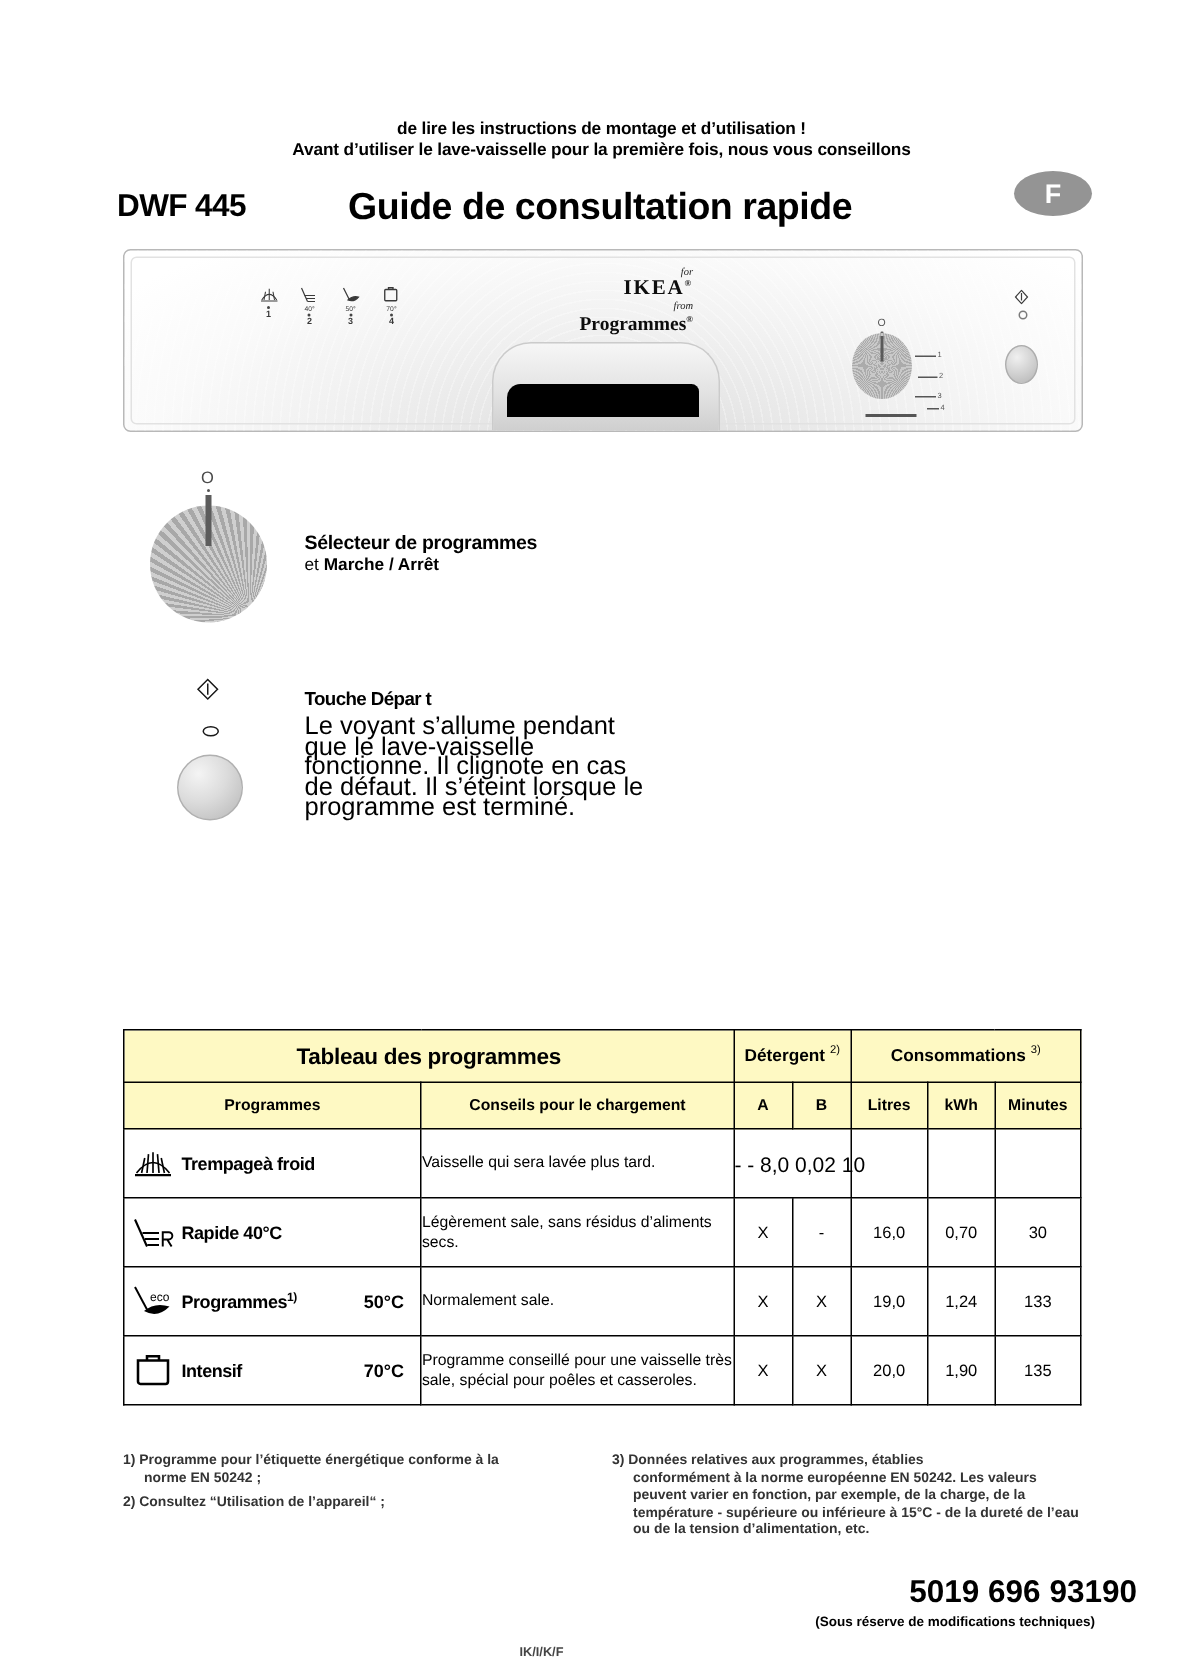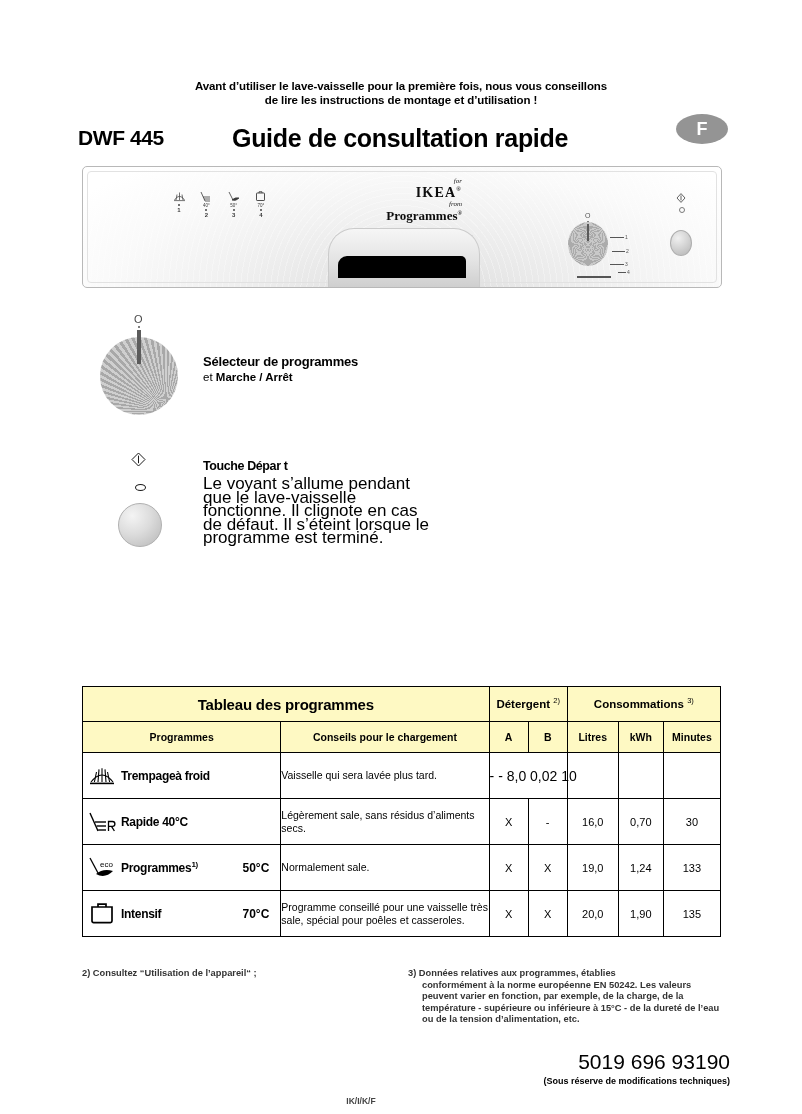--- a/index.html
+++ b/index.html
@@ -399,22 +399,23 @@
   }
   .fn-ind { padding-left: 14px; }
   .fn-block { margin-bottom: 5px; }
 
   .partnum {
     position: absolute;
     left: 0; top: 1050px;
     width: 730px;
     text-align: right;
     font-size: 21px;
-    font-weight: normal;
+    font-weight: bold;
     letter-spacing: 0px;
+    padding-left: 28px;
   }
   .partsub {
     position: absolute;
     left: 0; top: 1076px;
     width: 730px;
     text-align: right;
     font-size: 9px;
     font-weight: bold;
   }
   .langcode {
@@ -425,22 +426,22 @@
     font-size: 8.5px;
     font-weight: bold;
     color: #444;
   }
   sup { vertical-align: super; line-height: 0; }
 </style>
 </head>
 <body>
 
 <div class="intro">
+  <div>de lire les instructions de montage et d’utilisation !</div>
   <div>Avant d’utiliser le lave-vaisselle pour la première fois, nous vous conseillons</div>
-  <div>de lire les instructions de montage et d’utilisation !</div>
 </div>
 
 <div class="title-row">
   <div class="model">DWF 445</div>
   <div class="guide-title">Guide de consultation rapide</div>
 </div>
 
 <div class="lang-badge">F</div>
 
 <div class="panel">
@@ -690,20 +691,24 @@
     <td class="cell-ctr">X</td>
     <td class="cell-ctr">X</td>
     <td class="cell-ctr">20,0</td>
     <td class="cell-ctr">1,90</td>
     <td class="cell-ctr">135</td>
   </tr>
 </tbody>
   </table>
 
 <div class="fn-left">
+  <div class="fn-block">
+    <div>1) Programme pour l’étiquette énergétique conforme à la</div>
+    <div class="fn-ind">norme EN 50242 ;</div>
+  </div>
   <div class="fn-block">2) Consultez “Utilisation de l’appareil“ ;</div>
 </div>
 
 <div class="fn-right">
   <div>3) Données relatives aux programmes, établies</div>
   <div class="fn-ind">conformément à la norme européenne EN 50242. Les valeurs peuvent varier en fonction, par exemple, de la charge, de la température  - supérieure ou inférieure à 15°C - de la dureté de l’eau ou de la tension d’alimentation, etc.</div>
 </div>
 
 <div class="partnum">5019 696 93190</div>
 <div class="partsub">(Sous réserve de modifications techniques)</div>

